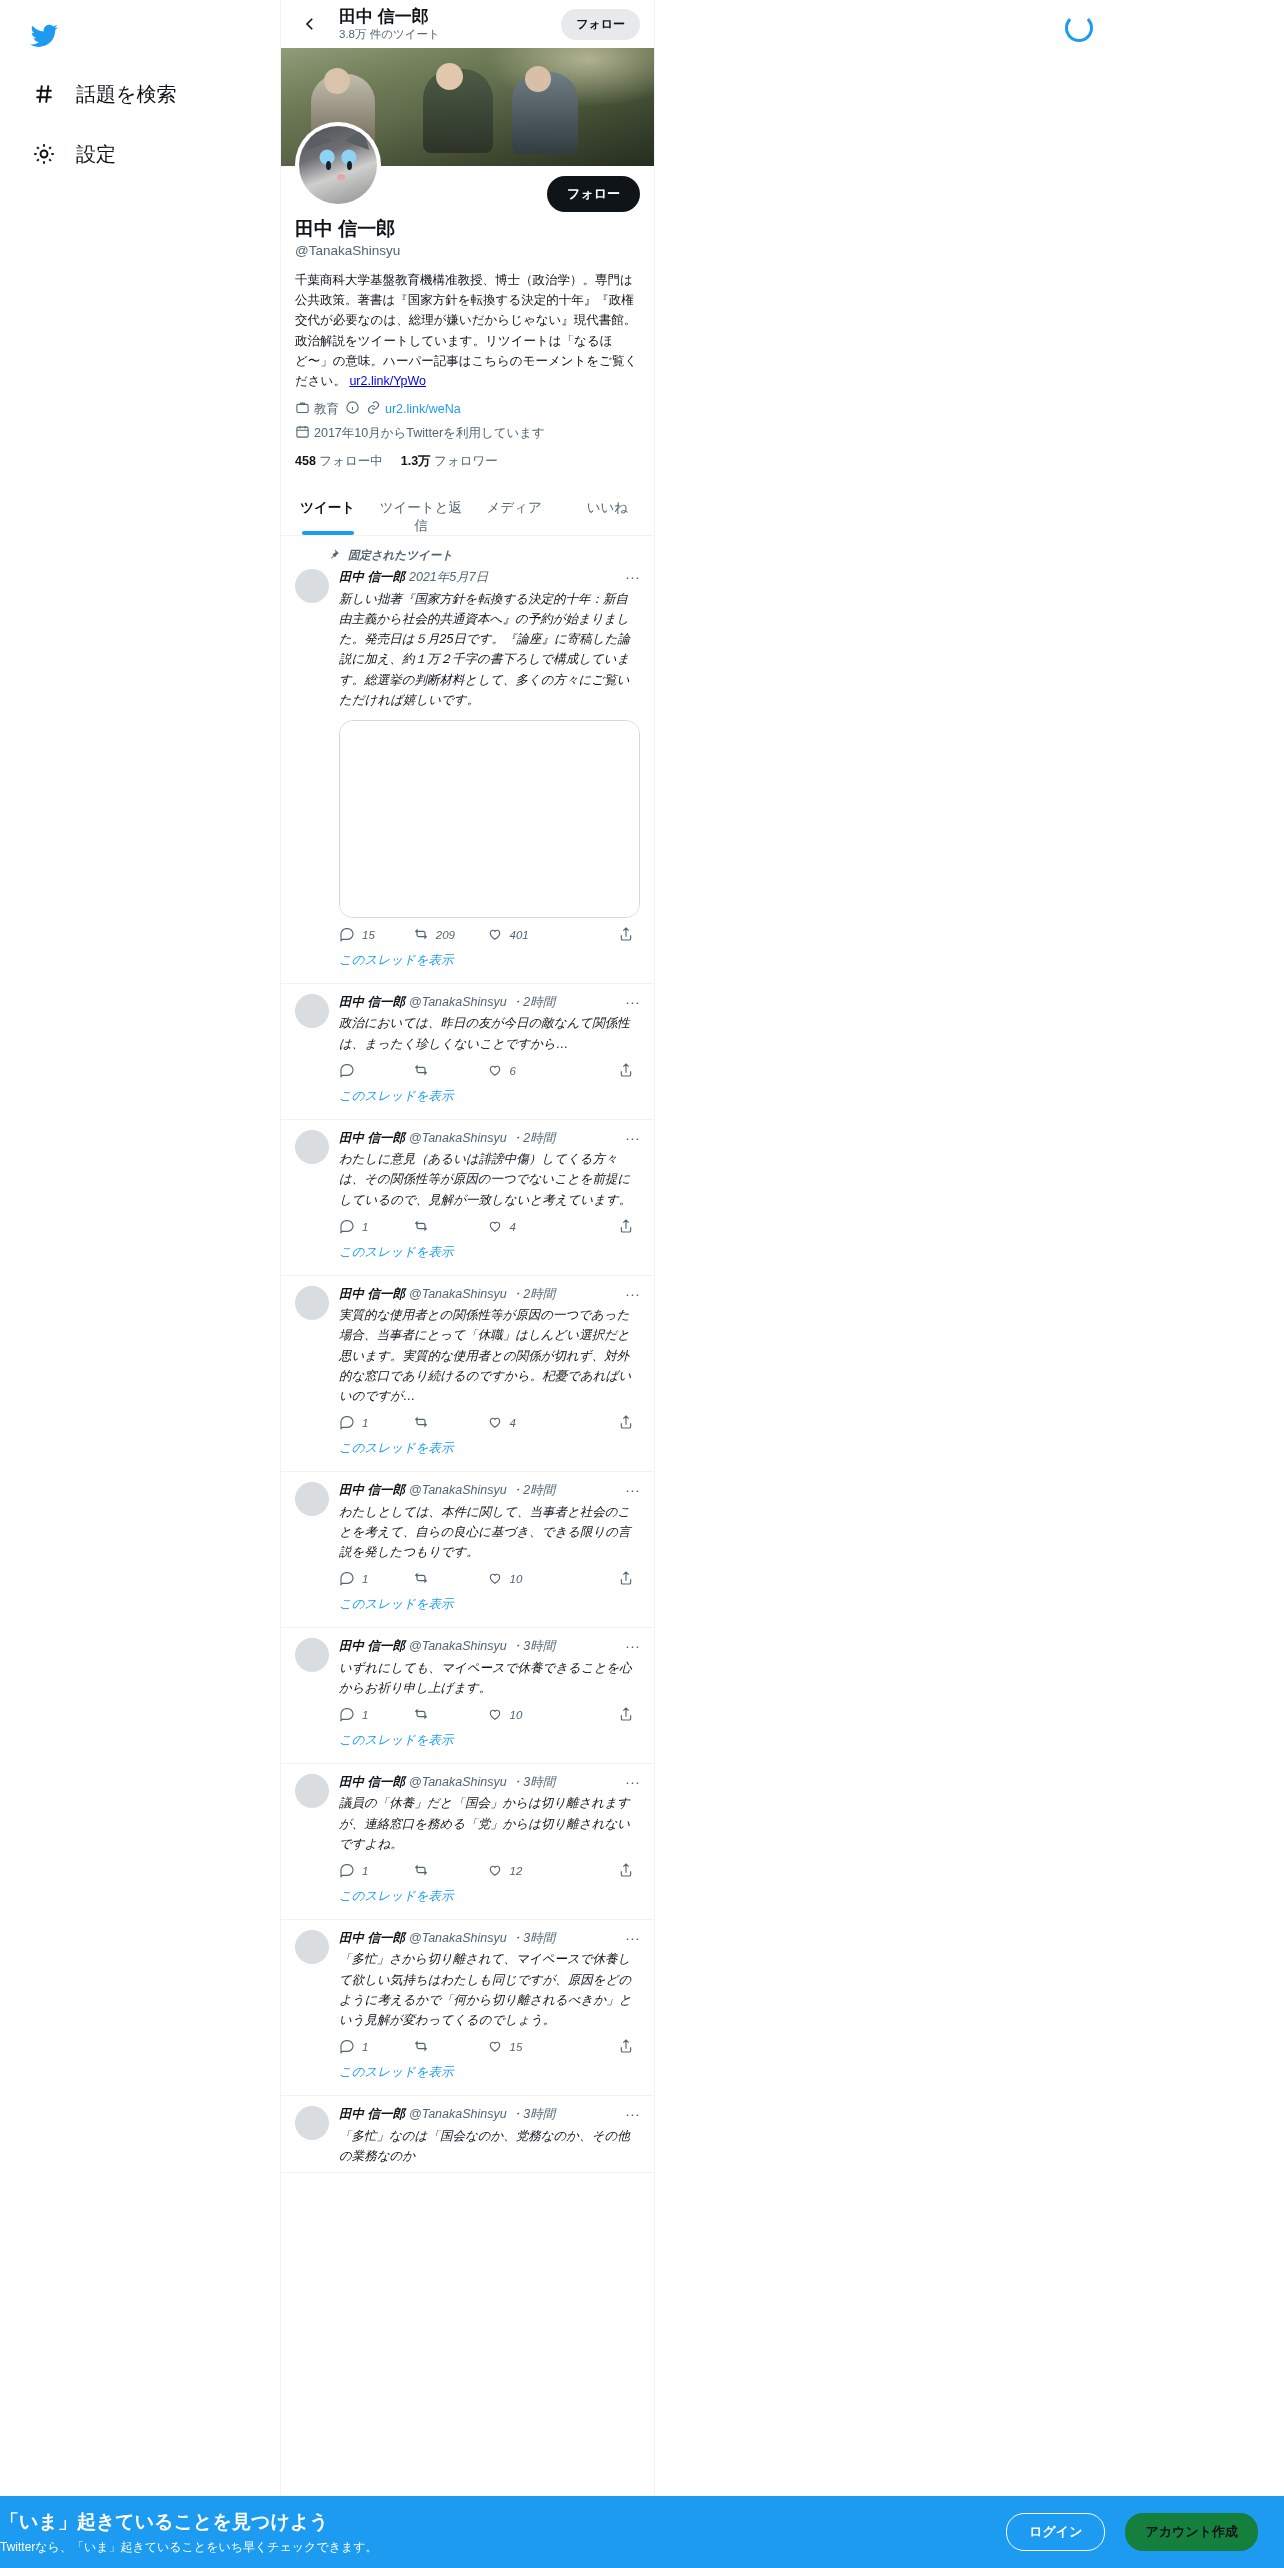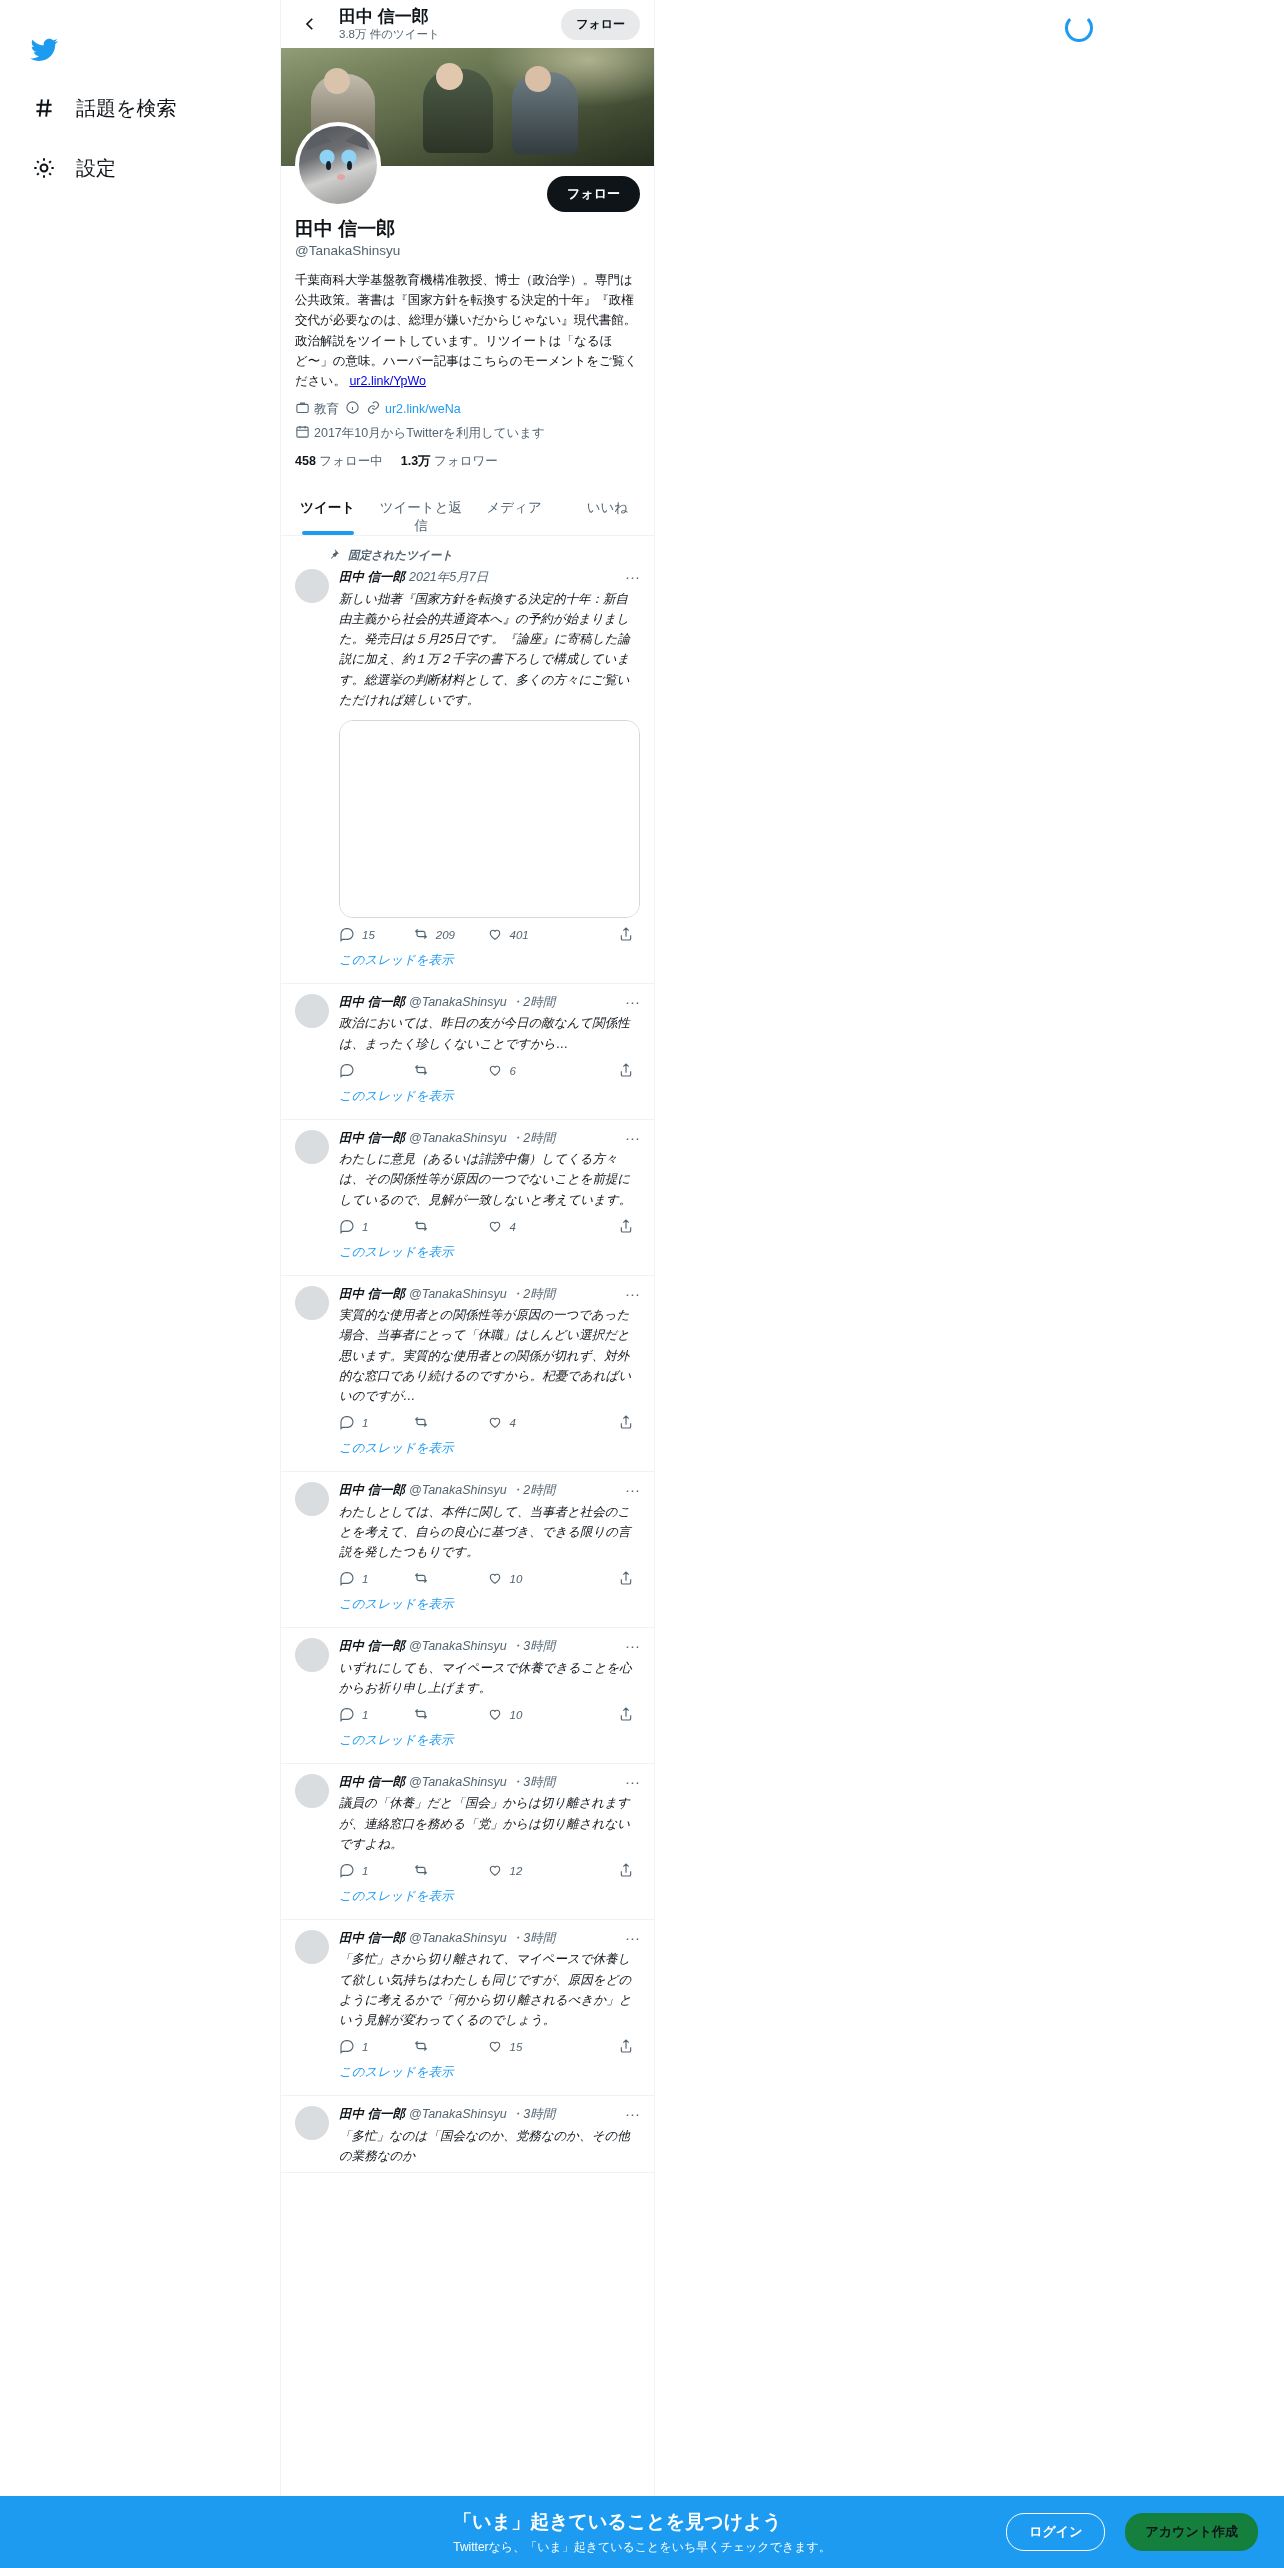--- a/index.html
+++ b/index.html
@@ -11,21 +11,20 @@
     color:#0f1419;
     overflow:hidden;
     position:relative;
   }
   .app { display:flex; width:1284px; height:2568px; }
 
   
   .rail {
     width:280px; flex:0 0 280px;
     padding:14px 18px 0 22px;
-    margin-top:14px;
   }
   .rail .logo { width:44px; height:44px; display:flex; align-items:center; justify-content:center; border-radius:50%; }
   .rail .logo svg { width:30px; height:30px; fill:#1d9bf0; }
   .rail-item {
     display:flex; align-items:center; gap:18px;
     padding:10px 8px; margin-top:12px; border-radius:28px;
     font-size:20px; color:#0f1419;
   }
   .rail-icon { width:28px; height:28px; flex:0 0 28px; display:flex; align-items:center; justify-content:center; }
   .rail-icon svg { width:26px; height:26px; fill:none; stroke:#0f1419; stroke-width:1.8; }
@@ -152,21 +151,21 @@
   .spinner {
     width:28px; height:28px; border-radius:50%;
     border:3px solid #1d9bf0; border-top-color:transparent;
     margin-left:386px;
   }
 
   
   .bottom {
     position:absolute; left:0; bottom:0; width:1284px; height:72px;
     background:#1d9bf0; color:#fff;
-    display:flex; align-items:center; justify-content:center; gap:18px;
+    display:flex; align-items:center; justify-content:flex-start; gap:18px;
   }
   .bottom-text { text-align:left; }
   .bottom-title { font-size:19px; font-weight:bold; }
   .bottom-sub { font-size:12px; margin-top:4px; }
   .bottom-btns { position:absolute; right:26px; display:flex; align-items:center; }
   .btn-login { background:transparent; color:#fff; border:1px solid #fff; border-radius:18px; font-size:13px; font-weight:bold; padding:9px 22px; }
   .btn-signup { background:#15803d; color:#0f1419; border:none; border-radius:18px; font-size:13px; font-weight:bold; padding:10px 20px;margin-left:20px; }
 </style>
 </head>
 <body>

